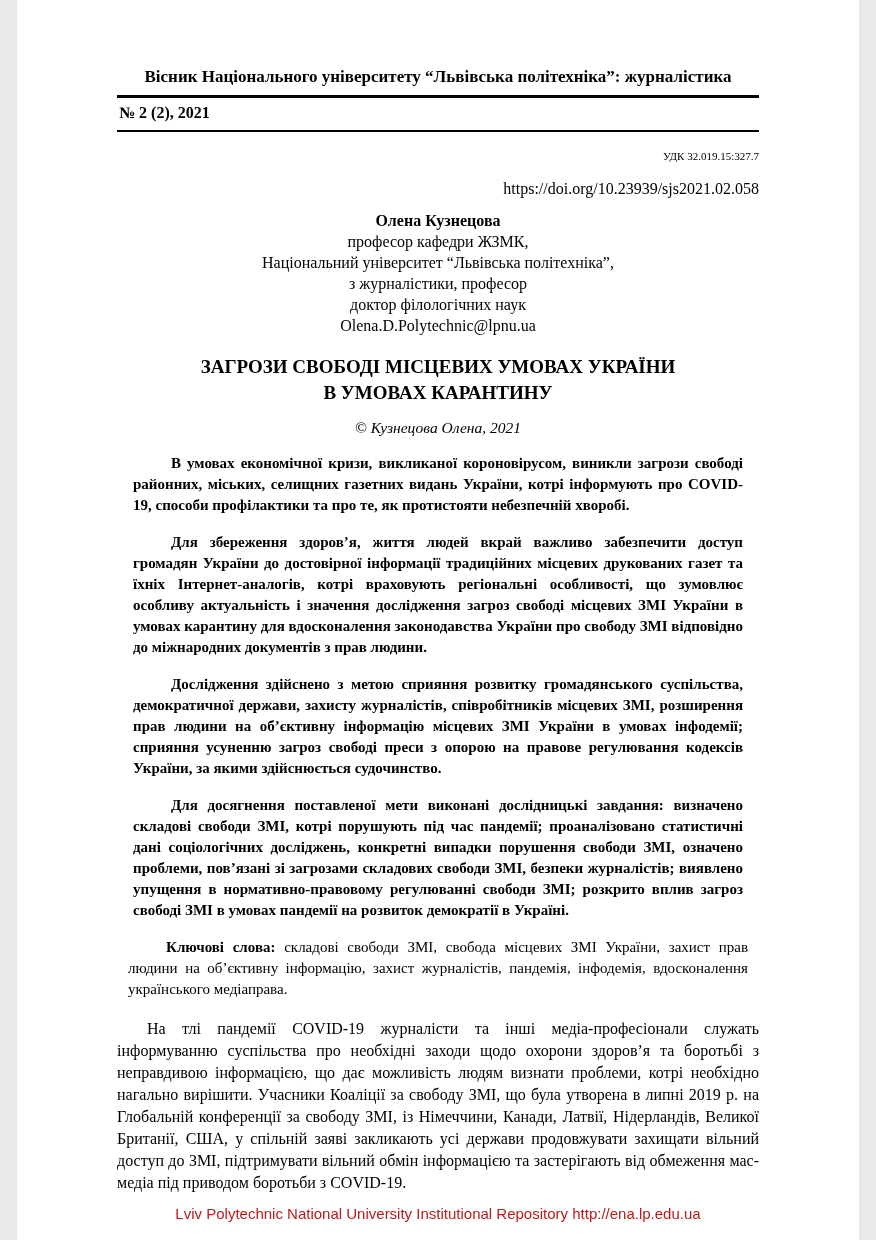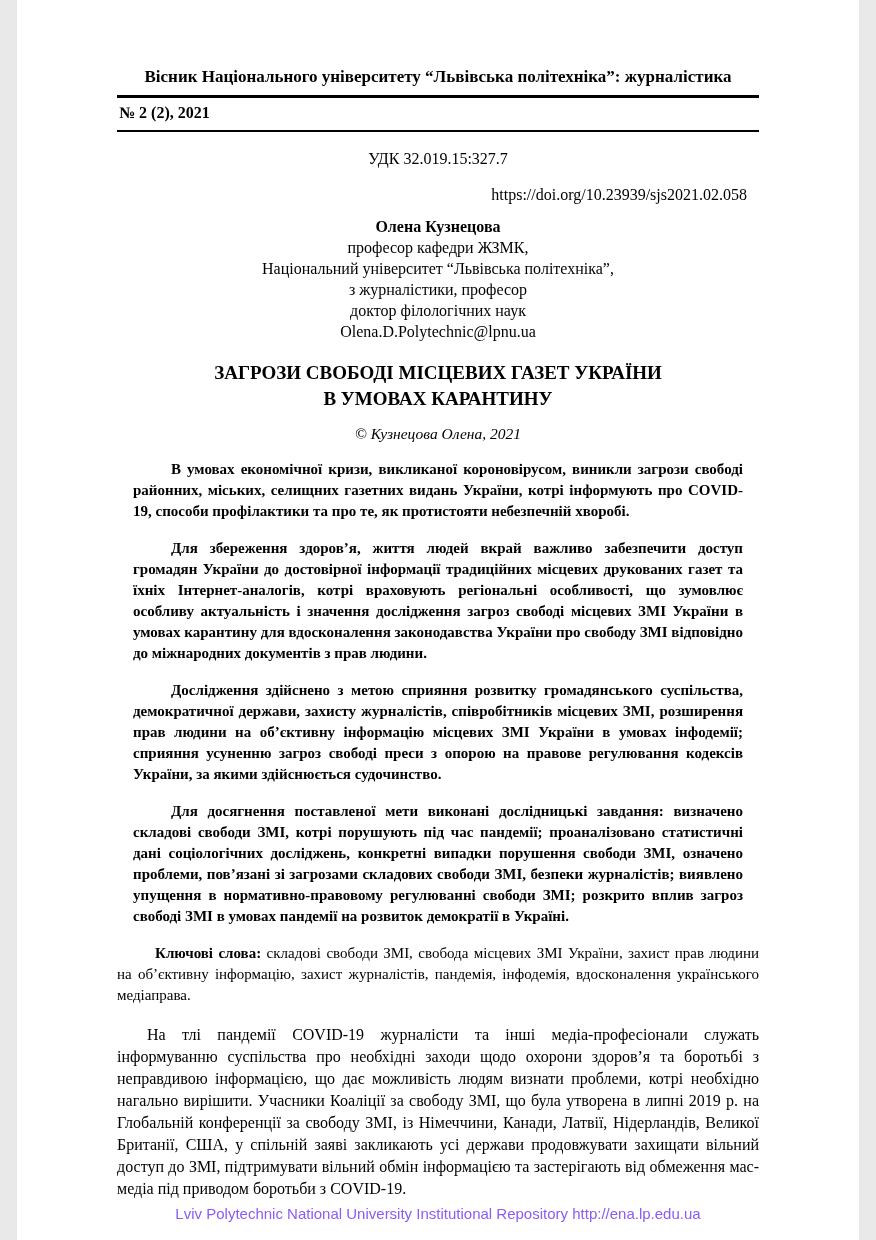--- a/index.html
+++ b/index.html
@@ -24,22 +24,22 @@
   }
   .rule-thick { border-top: 3px solid #000; }
   .rule-thin  { border-top: 2px solid #000; }
   .issue {
     font-weight: bold;
     font-size: 16px;
     line-height: 20px;
     padding: 5px 0 7px 2px;
   }
   .meta-block { text-align: right; }
-  .udc { margin: 18px 0 0 0; font-size: 16px; text-align: center; }
-  .doi { margin: 18px 12px 0 0; font-size: 16px; }
+  .udc { margin: 18px 0 0 0; font-size: 11px; }
+  .doi { margin: 18px 0 0 0; font-size: 16px; }
   .author-block {
     text-align: center;
     margin-top: 12px;
     font-size: 16px;
     line-height: 21px;
   }
   .author-name { font-weight: bold; }
   .article-title {
     margin: 18px 0 0 0;
     text-align: center;
@@ -56,41 +56,41 @@
   .abstract { margin-top: 10px; }
   .abstract p {
     margin: 16px;
     font-weight: bold;
     text-align: justify;
     text-indent: 38px;
     font-size: 15px;
     line-height: 21px;
   }
   .keywords {
-    margin: 0;
+    margin: 11px;
     text-align: justify;
     text-indent: 38px;
     font-size: 15px;
     line-height: 21px;
   }
   .keywords .kw-label { font-weight: bold; }
   .body-text {
     margin: 18px 0 0 0;
     text-align: justify;
     text-indent: 30px;
     font-size: 16px;
     line-height: 22px;
   }
   .page-footer {
     position: absolute;
     left: 0;
     bottom: 18px;
     width: 100%;
     text-align: center;
-    color: #8b5cf6;
+    color: #b91c1c;
     font-family: "Liberation Sans", "DejaVu Sans", sans-serif;
     font-size: 15px;
   }
 </style>
 </head>
 <body>
 
 <div class="page">
 
   <header>
@@ -108,21 +108,21 @@
   <div class="author-block">
     <div class="author-name">Олена Кузнецова</div>
     <div>професор кафедри ЖЗМК,</div>
     <div>Національний університет  “Львівська політехніка”,</div>
     <div>з журналістики, професор</div>
     <div>доктор філологічних наук</div>
     <div>Olena.D.Polytechnic@lpnu.ua</div>
   </div>
 
   <h1 class="article-title">
-    <span>ЗАГРОЗИ СВОБОДІ МІСЦЕВИХ ГАЗЕТ УКРАЇНИ</span><br>
+    <span>ЗАГРОЗИ СВОБОДІ МІСЦЕВИХ УМОВАХ УКРАЇНИ</span><br>
     <span>В УМОВАХ КАРАНТИНУ</span>
   </h1>
 
   <p class="copyright">© Кузнецова Олена, 2021</p>
 
   <div class="abstract">
     <p>В умовах економічної кризи, викликаної короновірусом, виникли загрози свободі районних, міських, селищних газетних видань України, котрі інформують про COVID-19, способи профілактики та про те, як протистояти небезпечній хворобі.</p>
     <p>Для збереження здоров’я, життя людей вкрай важливо забезпечити доступ громадян України до достовірної інформації традиційних місцевих друкованих газет та їхніх Інтернет-аналогів, котрі враховують регіональні особливості, що зумовлює особливу актуальність і значення дослідження загроз свободі місцевих ЗМІ України в умовах карантину для вдосконалення законодавства України про свободу ЗМІ відповідно до міжнародних документів з прав людини.</p>
     <p>Дослідження здійснено з метою сприяння розвитку громадянського суспільства, демократичної держави, захисту журналістів, співробітників місцевих ЗМІ, розширення прав людини на об’єктивну інформацію місцевих ЗМІ України в умовах інфодемії; сприяння усуненню загроз свободі преси з опорою на правове регулювання кодексів України, за якими здійснюється судочинство.</p>
     <p>Для досягнення поставленої мети виконані дослідницькі завдання: визначено складові свободи ЗМІ, котрі порушують під час пандемії; проаналізовано статистичні дані соціологічних досліджень, конкретні випадки порушення свободи ЗМІ, означено проблеми, пов’язані зі загрозами складових свободи ЗМІ, безпеки журналістів; виявлено упущення в нормативно-правовому регулюванні свободи ЗМІ; розкрито вплив загроз свободі ЗМІ в умовах пандемії на розвиток демократії в Україні.</p>

